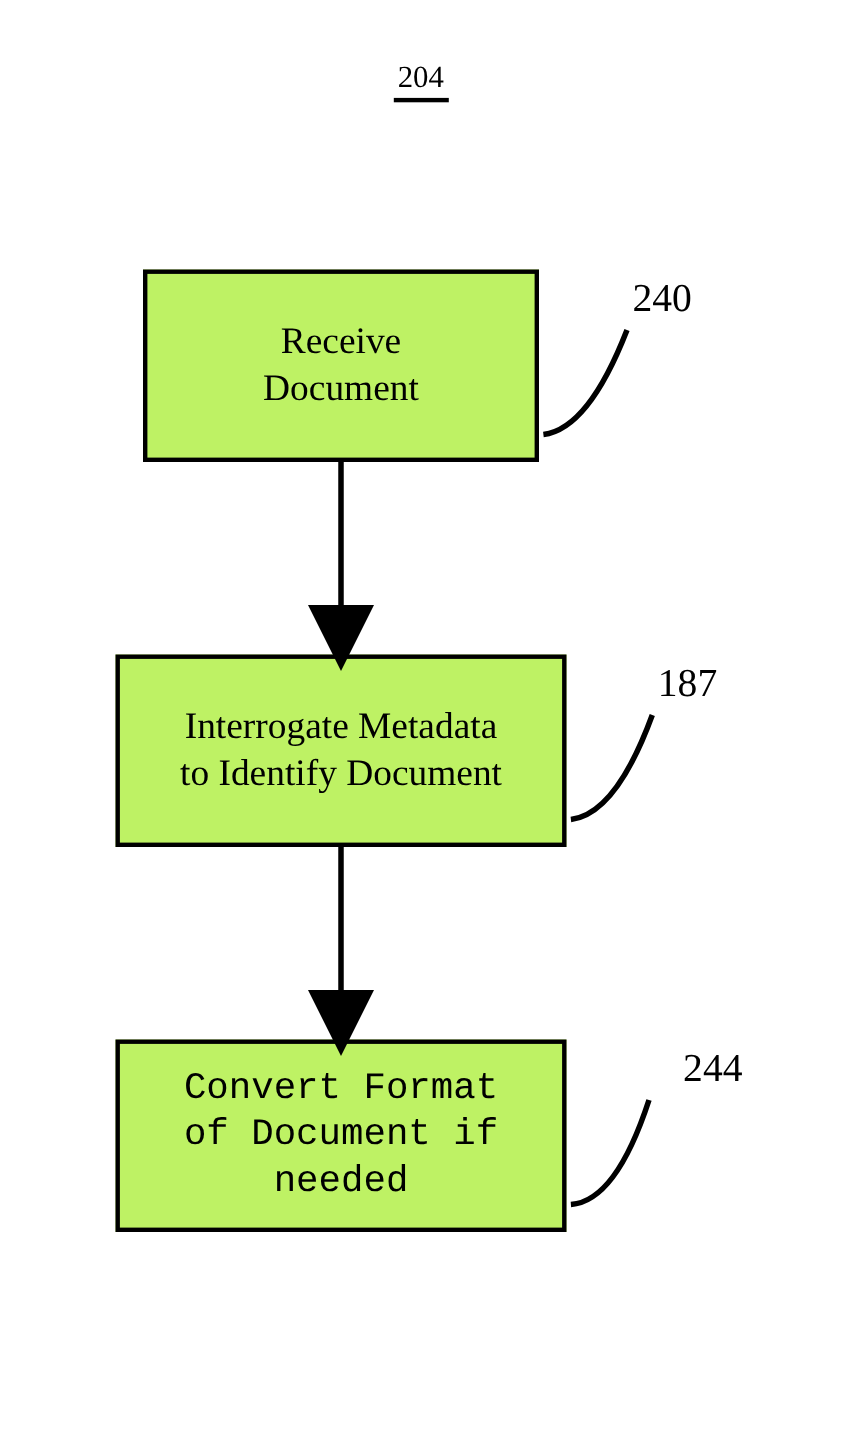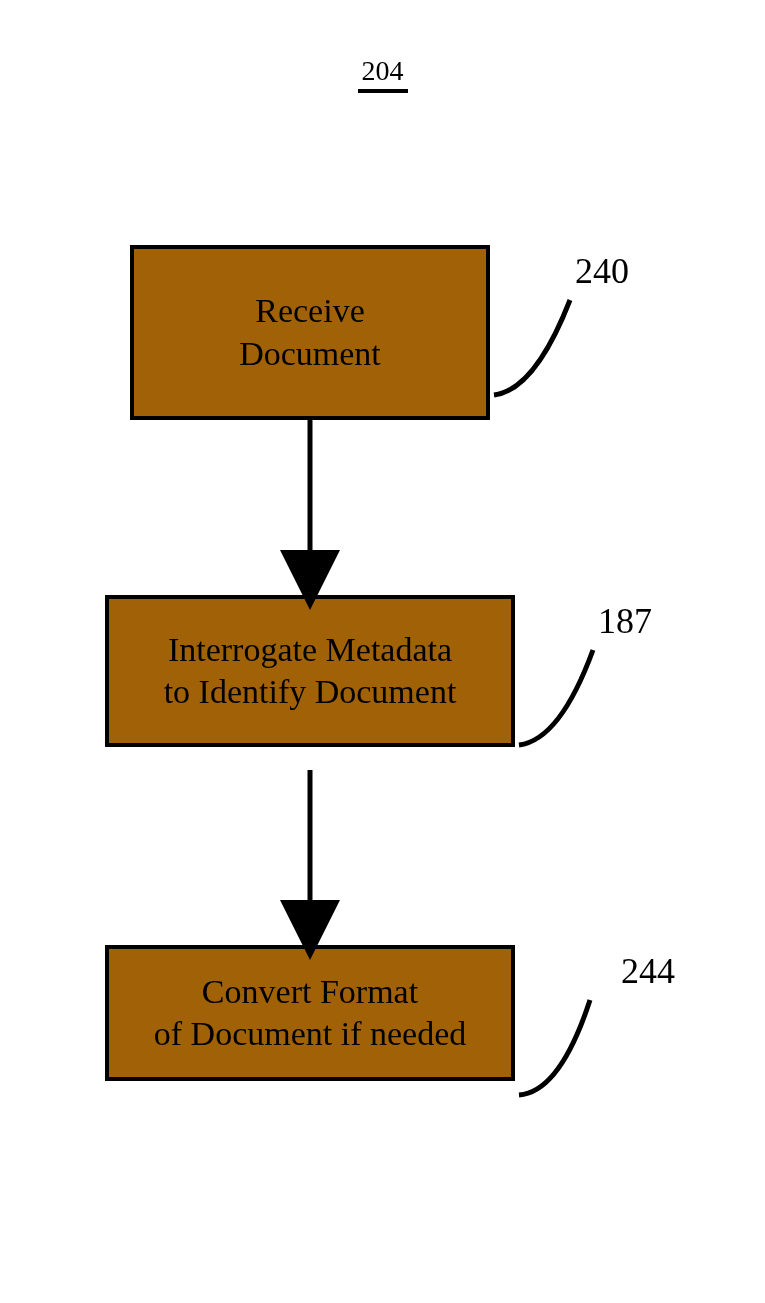--- a/index.html
+++ b/index.html
@@ -17,33 +17,33 @@
     left: 50%;
     transform: translateX(-50%);
     font-size: 28px;
     font-weight: normal;
     border-bottom: 4px solid #000;
     padding: 0 4px 2px 4px;
   }
   .box {
     position: absolute;
     border: 4px solid #000;
-    background: #a16207;
+    background: #bef264;
     display: flex;
     align-items: center;
     justify-content: center;
     text-align: center;
     font-size: 34px;
     line-height: 1.25;
     padding: 10px;
     box-sizing: border-box;
   }
   .box1 { top: 245px; left: 130px; width: 360px; height: 175px; }
-  .box2 { top: 595px; left: 105px; width: 410px; height: 152px; }
-  .box3 { top: 945px; left: 105px; width: 410px; height: 136px; }
+  .box2 { top: 595px; left: 105px; width: 410px; height: 175px; }
+  .box3 { top: 945px; left: 105px; width: 410px; height: 175px; font-family: Liberation Mono, monospace; }
   .label {
     position: absolute;
     font-size: 36px;
   }
   .lbl1 { top: 250px; left: 575px; }
   .lbl2 { top: 600px; left: 598px; }
   .lbl3 { top: 950px; left: 595px; margin-left: 26px; }
   svg.overlay {
     position: absolute;
     top: 0;

